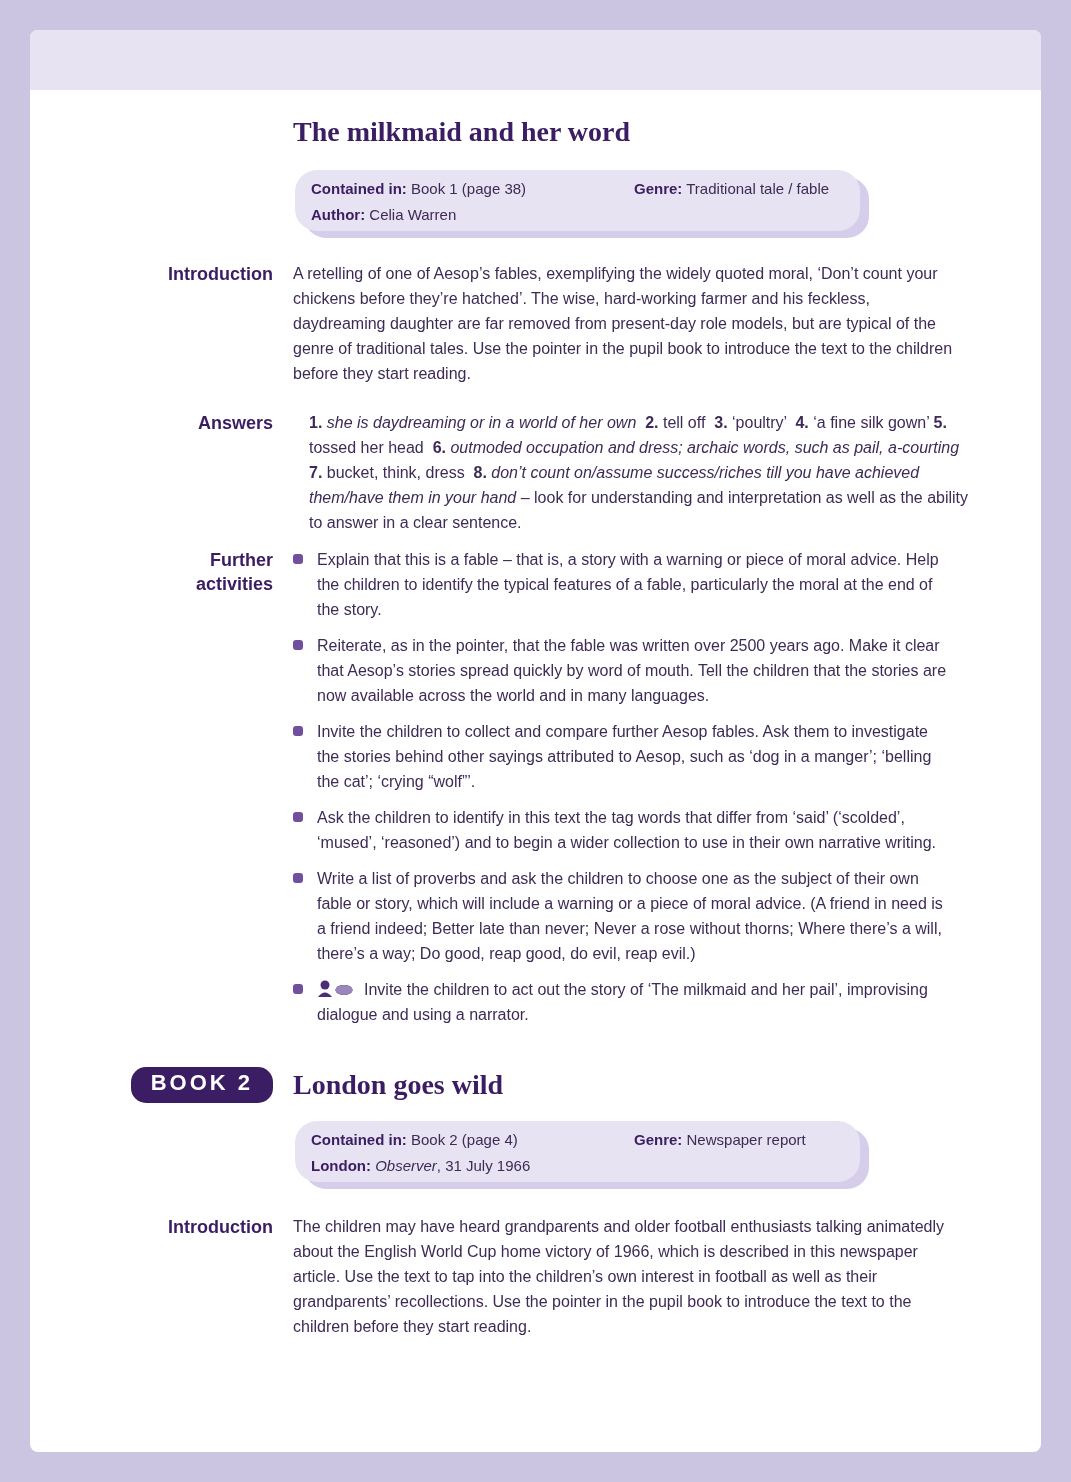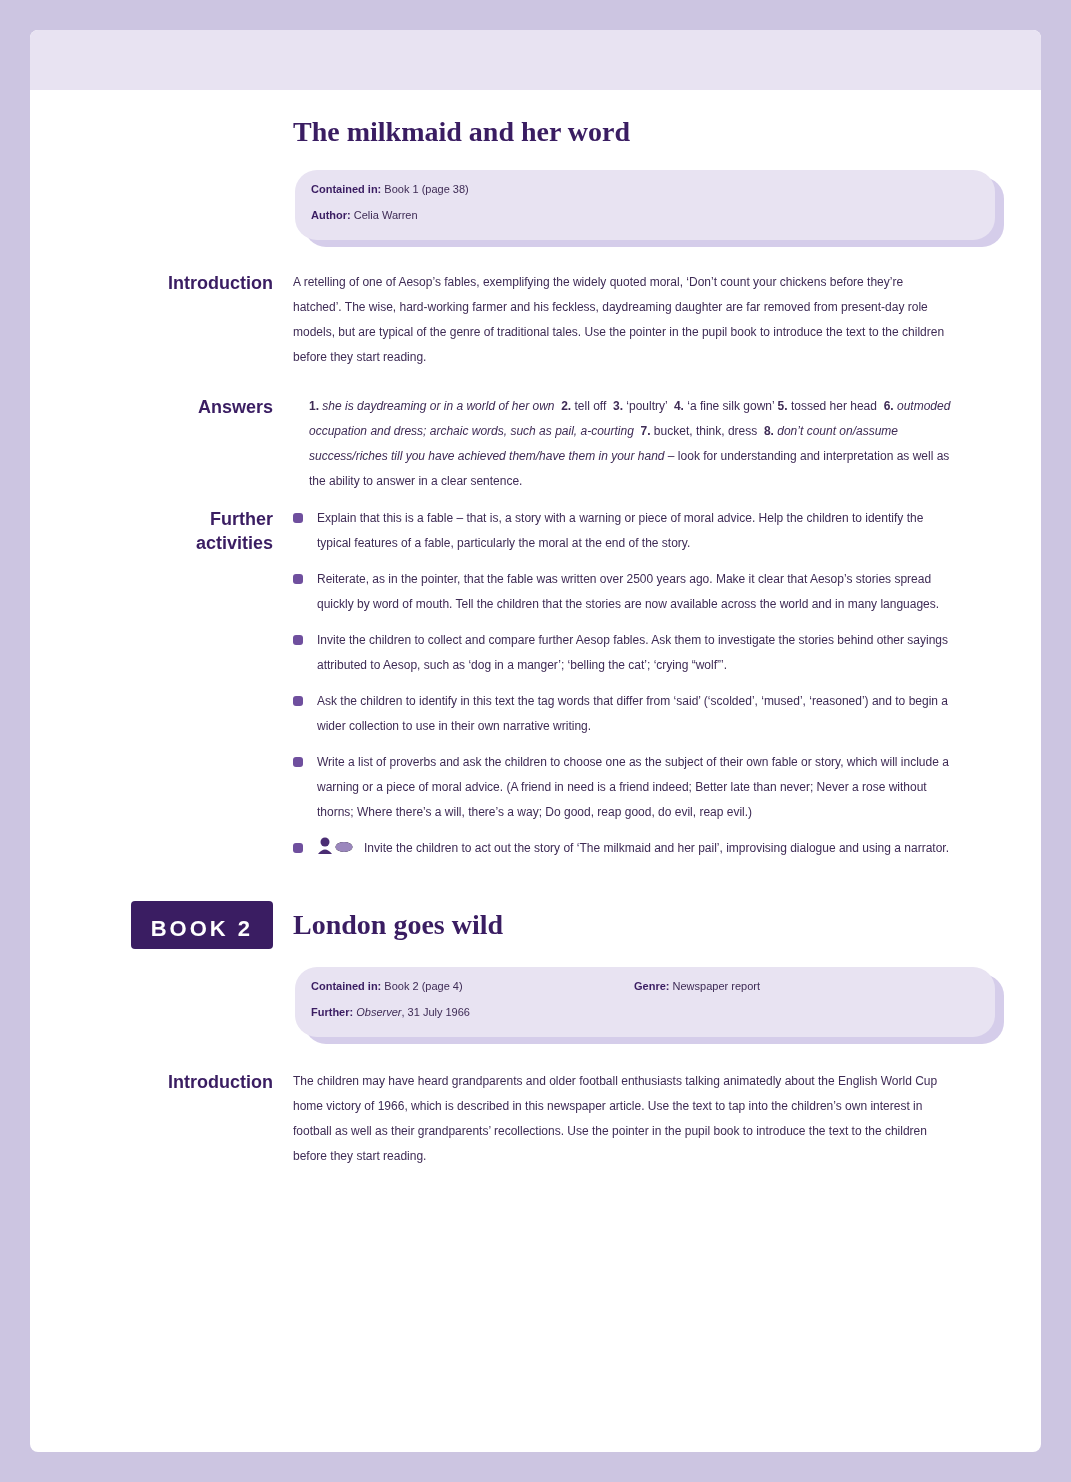--- a/index.html
+++ b/index.html
@@ -18,41 +18,41 @@
   }
   .top-band {
     width:100%; height:60px; background:#e8e3f2;
   }
   .title {
     font-family:"Liberation Serif", "DejaVu Serif", serif;
     font-weight:bold; color:#3a1d62; font-size:28px; line-height:36px;
   }
   .title1 { margin:24px 0 0 263px; }
   .infobox {
-    margin-left:265px; width:700px;
+    margin-left:265px; width:565px;
     background:#e8e3f2; border-radius:22px;
     box-shadow:9px 7px 0 #d5cdea;
-    padding:6px 16px 12px 16px;
-    font-size:11px; line-height:26px;
+    padding:6px 16px 3px 16px;
+    font-size:15px; line-height:26px;
   }
   .infobox1 { margin-top:20px; }
   .infobox2 { margin-top:18px; }
   .ib-grid { display:grid; grid-template-columns:323px 1fr; }
   .b { font-weight:bold; color:#3a1d62; }
   .i { font-style:italic; }
   .row {
     display:grid; grid-template-columns:243px 660px; column-gap:20px;
     align-items:start;
   }
   .label {
     text-align:right; font-weight:bold; color:#3a1d62;
     font-size:18px; line-height:24px; padding-top:1px;
   }
   .body {
-    font-size:12px; line-height:25px; color:#3e2b55;
+    font-size:16px; line-height:25px; color:#3e2b55;
   }
   .intro-row1 { margin-top:30px; }
   .answers-row { margin-top:24px;gap:36px; }
   .answers { white-space:pre-wrap; }
   .seg-b { font-weight:bold; }
   .seg-i { font-style:italic; }
   .further-row { margin-top:12px; }
   .activities { list-style:none; }
   .activities li {
     display:grid; grid-template-columns:14px 1fr; column-gap:10px;
@@ -60,21 +60,21 @@
   }
   .bullet {
     width:10px; height:10px; background:#6f4f9e; border-radius:3px;
     margin-top:7px;
   }
   .drama-icon { vertical-align:-3px; margin-right:7px; }
   .book2-row { margin-top:28px; align-items:center; }
   .badge {
     display:inline-block; background:#3a1d62; color:#ffffff;
     font-weight:bold; font-size:22px; letter-spacing:3px;
-    padding:16px 20px 8px 20px; border-radius:4px;
+    padding:4px 20px 8px 20px; border-radius:15px;
     font-family:"Liberation Sans", sans-serif;
   }
   .intro-row2 { margin-top:32px; }
   .footer {
     position:absolute; left:0; bottom:28px; width:100%; height:46px;
     background:#e8e3f2;
     display:flex; align-items:center; justify-content:space-between;
     padding:0 98px 0 63px;
     font-size:15px; color:#3a1d62;
   }
@@ -95,20 +95,26 @@
     <div class="infobox infobox1">
       <div class="ib-grid">
         <div>
           <div>
             <span class="b">Contained in:</span>
             <span>Book 1 (page 38)</span>
           </div>
           <div>
             <span class="b">Author:</span>
             <span>Celia Warren</span>
+          </div>
+        </div>
+        <div>
+          <div>
+            <span class="b">Genre:</span>
+            <span>Traditional tale / fable</span>
           </div>
         </div>
       </div>
     </div>
 
     <div class="row intro-row1">
       <div class="label">Introduction</div>
       <p class="body">A retelling of one of Aesop’s fables, exemplifying the widely quoted moral, ‘Don’t count your chickens before they’re hatched’. The wise, hard-working farmer and his feckless, daydreaming daughter are far removed from present-day role models, but are typical of the genre of traditional tales. Use the pointer in the pupil book to introduce the text to the children before they start reading.</p>
     </div>
 
@@ -165,21 +171,21 @@
     </div>
 
     <div class="infobox infobox2">
       <div class="ib-grid">
         <div>
           <div>
             <span class="b">Contained in:</span>
             <span>Book 2 (page 4)</span>
           </div>
           <div>
-            <span class="b">Further:</span>
+            <span class="b">London:</span>
             <span class="i">Observer</span><span>, 31 July 1966</span>
           </div>
         </div>
         <div>
           <div>
             <span class="b">Genre:</span>
             <span>Newspaper report</span>
           </div>
         </div>
       </div>

